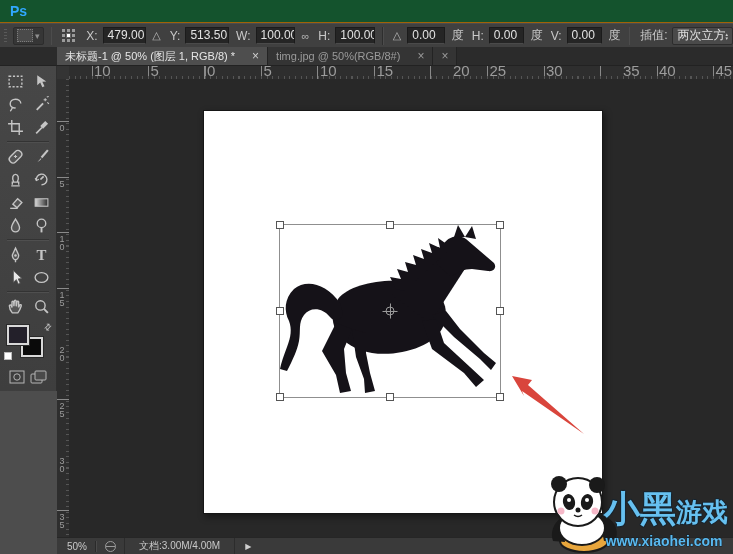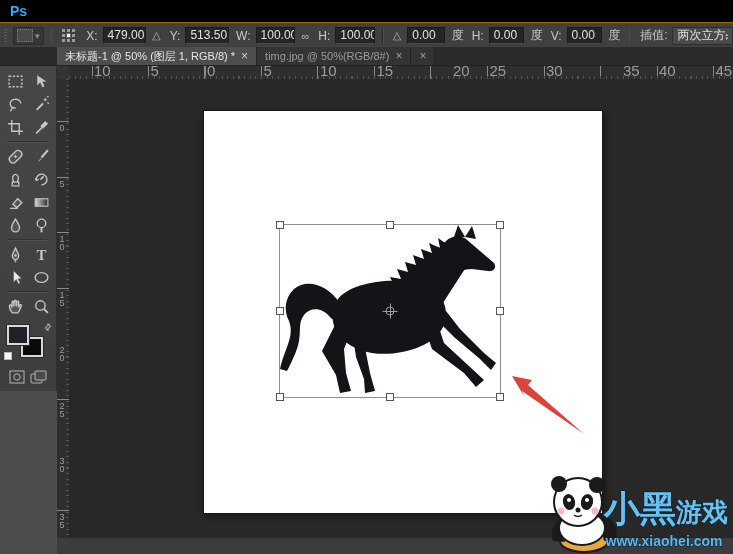--- a/index.html
+++ b/index.html
@@ -1,19 +1,19 @@
 <!DOCTYPE html>
 <html><head>
 <meta charset="utf-8">
 <style>
   html,body{margin:0;padding:0;background:#222;}
   #app{position:relative;width:733px;height:554px;background:#3c3c3c;overflow:hidden;
        font-family:"Liberation Sans",sans-serif;font-size:12px;color:#d6d6d6;-webkit-font-smoothing:antialiased;}
   
-  .menubar{position:absolute;top:0;left:0;right:0;height:22px;background:#000000;border-bottom:1px solid #a16207;
+  .menubar{position:absolute;top:0;left:0;right:0;height:22px;background:#14532d;border-bottom:1px solid #a16207;
            display:flex;align-items:center;}
   .ps-logo{font-weight:bold;font-size:14px;color:#31a8ff;padding:0 9px 0 10px;letter-spacing:0;}
   .menu-item{padding:0 12px;line-height:21px;color:#dadada;cursor:default;}
   
   .optionsbar{position:absolute;top:23px;left:0;right:0;height:23px;background:#404040;
               border-top:1px solid #4c4c4c;border-bottom:1px solid #272727;
               display:flex;align-items:center;gap:4px;padding-left:2px;white-space:nowrap;}
   .grip{width:5px;height:14px;margin:0 2px;background:repeating-linear-gradient(180deg,#5a5a5a 0 1px,transparent 1px 3px);}
   .presetbtn{display:flex;align-items:center;gap:2px;background:#363636;border:1px solid #2c2c2c;border-radius:2px;
              height:16px;padding:0 3px;color:#8f8f8f;font-size:9px;}
@@ -26,21 +26,21 @@
   .ofield{display:inline-block;background:#252525;border:1px solid #1b1b1b;border-bottom-color:#4a4a4a;
           color:#e2e2e2;height:15px;line-height:15px;padding:0 4px;overflow:hidden;border-radius:1px;}
   .f-xy{width:54px;} .f-wh{width:48px;} .f-ang{width:44px;} .f-skew{width:40px;}
   .obtn{color:#b5b5b5;font-size:11px;padding:0 2px;cursor:default;}
   .dropdown{display:flex;align-items:center;justify-content:space-between;background:#4a4a4a;border:1px solid #2c2c2c;
             border-radius:2px;height:16px;width:76px;padding:0 4px;color:#e0e0e0;}
   .updown{display:flex;flex-direction:column;line-height:4px;font-size:5px;color:#cfcfcf;}
   
   .tabbar{position:absolute;top:47px;left:0;right:0;height:18px;background:#2b2b2b;display:flex;
           padding-left:57px;border-bottom:1px solid #222;}
-  .tab{display:flex;align-items:center;gap:6px;padding:0 8px;font-size:11px;background:#343434;color:#9a9a9a;
+  .tab{display:flex;align-items:center;gap:17px;padding:0 8px;font-size:11px;background:#343434;color:#9a9a9a;
        border-right:1px solid #232323;cursor:default;max-width:230px;}
   .tab.active{background:#4e4e4e;color:#e6e6e6;}
   .tlabel{overflow:hidden;text-overflow:ellipsis;white-space:nowrap;}
   .tclose{color:#9a9a9a;font-size:12px;line-height:12px;}
   .tab.active .tclose{color:#cfcfcf;}
   
   .toolcol{position:absolute;top:66px;left:0;width:57px;bottom:0;background:#4d4d4d;display:flex;flex-direction:column;}
   .toolpanel{background:linear-gradient(180deg,#474747,#3e3e3e);border-right:1px solid #2f2f2f;padding:4px 2px 6px 2px;}
   #tools{display:grid;grid-template-columns:26px 26px;justify-content:center;}
   .tool{width:26px;height:23px;display:flex;align-items:center;justify-content:center;cursor:default;}
@@ -377,20 +377,27 @@
           <div class="handle" style="left: 0%; top: 100%;"></div>
           <div class="handle" style="left: 50%; top: 100%;"></div>
           <div class="handle" style="left: 100%; top: 100%;"></div>
         </div>
     </div>
     <svg class="arrowsvg" viewBox="0 0 90 72">
       <polygon points="8,7 28,11 24,16 80,65 18,22 20,27" fill="#d9453c"></polygon>
     </svg>
   </div>
 
+  <div class="statusbar">
+    <span class="zoomfield">50%</span>
+    <span class="statussep"></span>
+    <span class="staticon"></span>
+    <span class="docinfo">文档:3.00M/4.00M</span>
+    <span class="flyout">▶</span>
+  </div>
 
   <svg class="watermark" viewBox="0 0 193 99">
     <g>
       <ellipse cx="44" cy="86" rx="24" ry="11" fill="#e8a63c" stroke="#1a1a1a" stroke-width="2"></ellipse>
       <path d="M62 60 C74 64 79 74 76 84 L64 86 C62 76 60 68 56 64 Z" fill="#1a1a1a"></path>
       <path d="M22 62 C13 68 10 78 13 86 L25 87 C24 78 24 70 27 65 Z" fill="#1a1a1a"></path>
       <ellipse cx="42" cy="73" rx="23" ry="17" fill="#ffffff" stroke="#1a1a1a" stroke-width="2"></ellipse>
       <circle cx="38" cy="47" r="24" fill="#ffffff" stroke="#1a1a1a" stroke-width="2"></circle>
       <circle cx="19" cy="29" r="8" fill="#1a1a1a"></circle>
       <circle cx="57" cy="30" r="8" fill="#1a1a1a"></circle>

